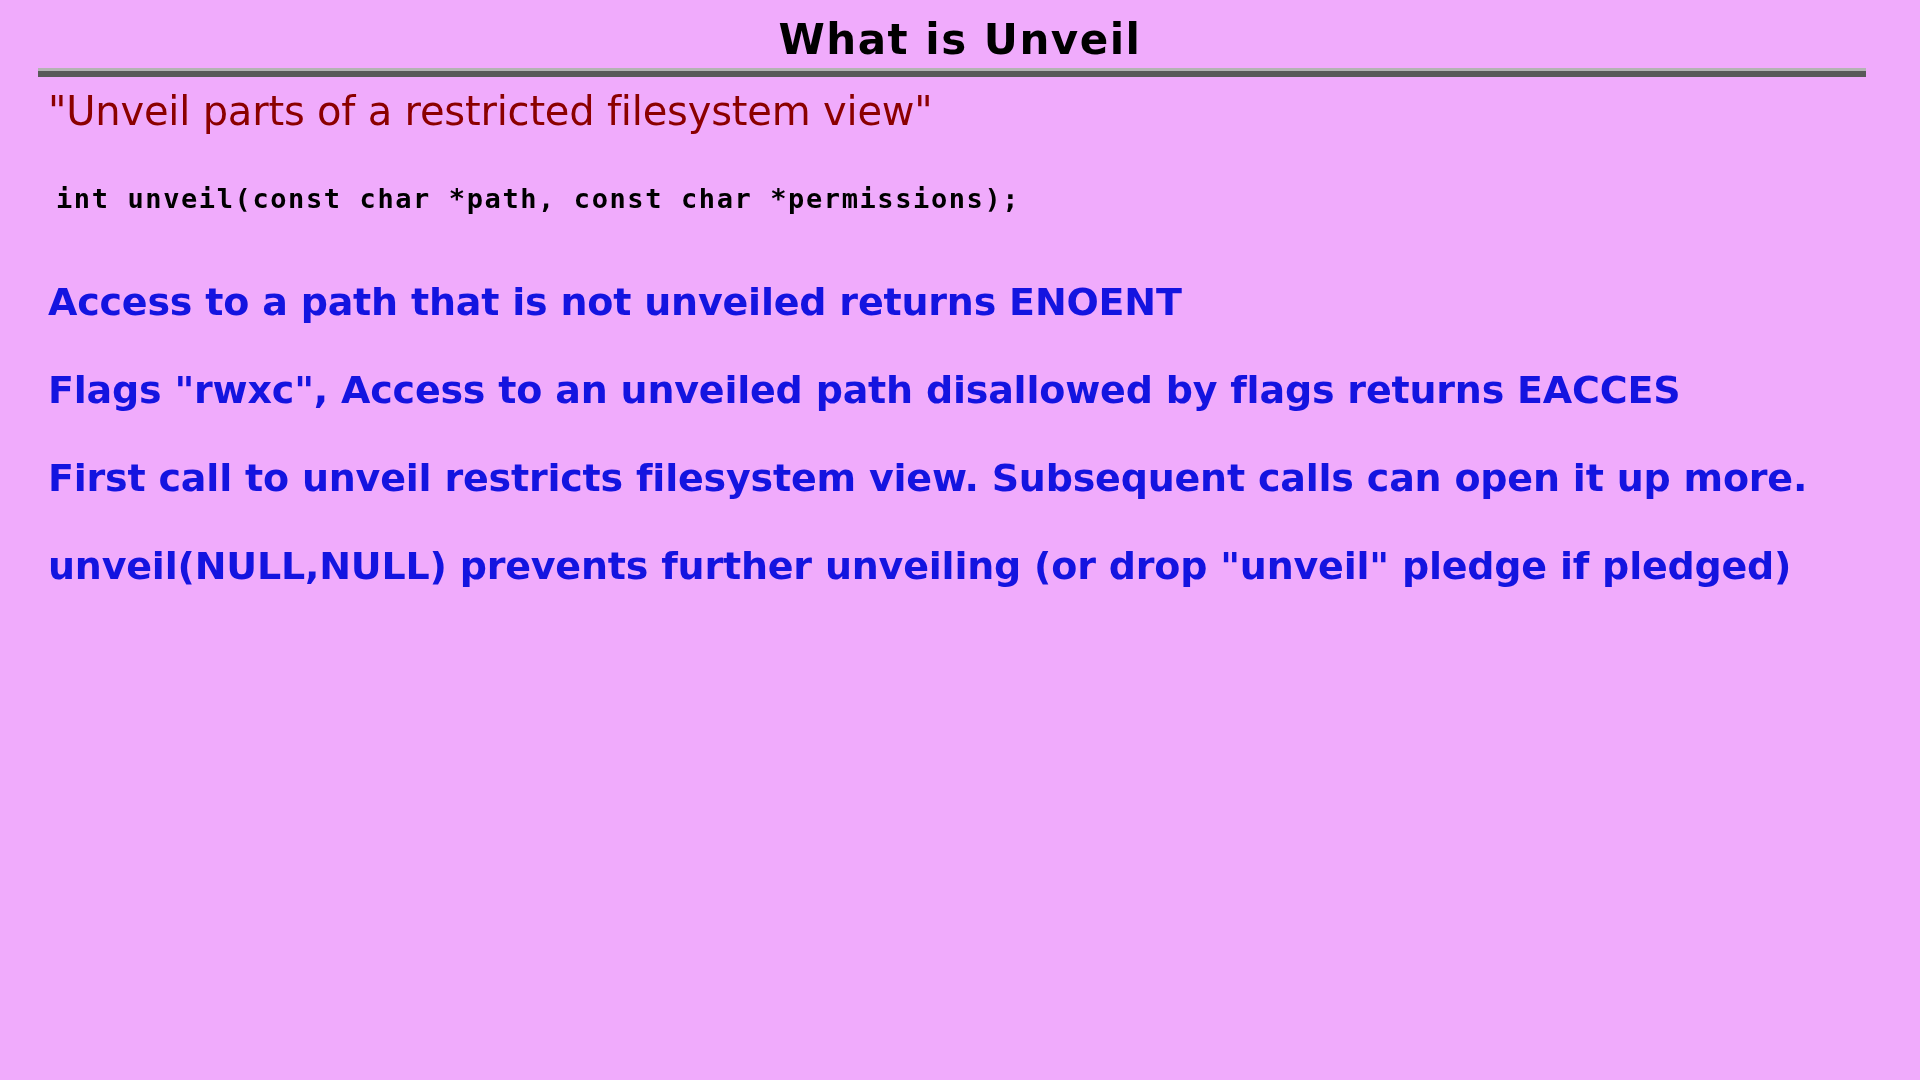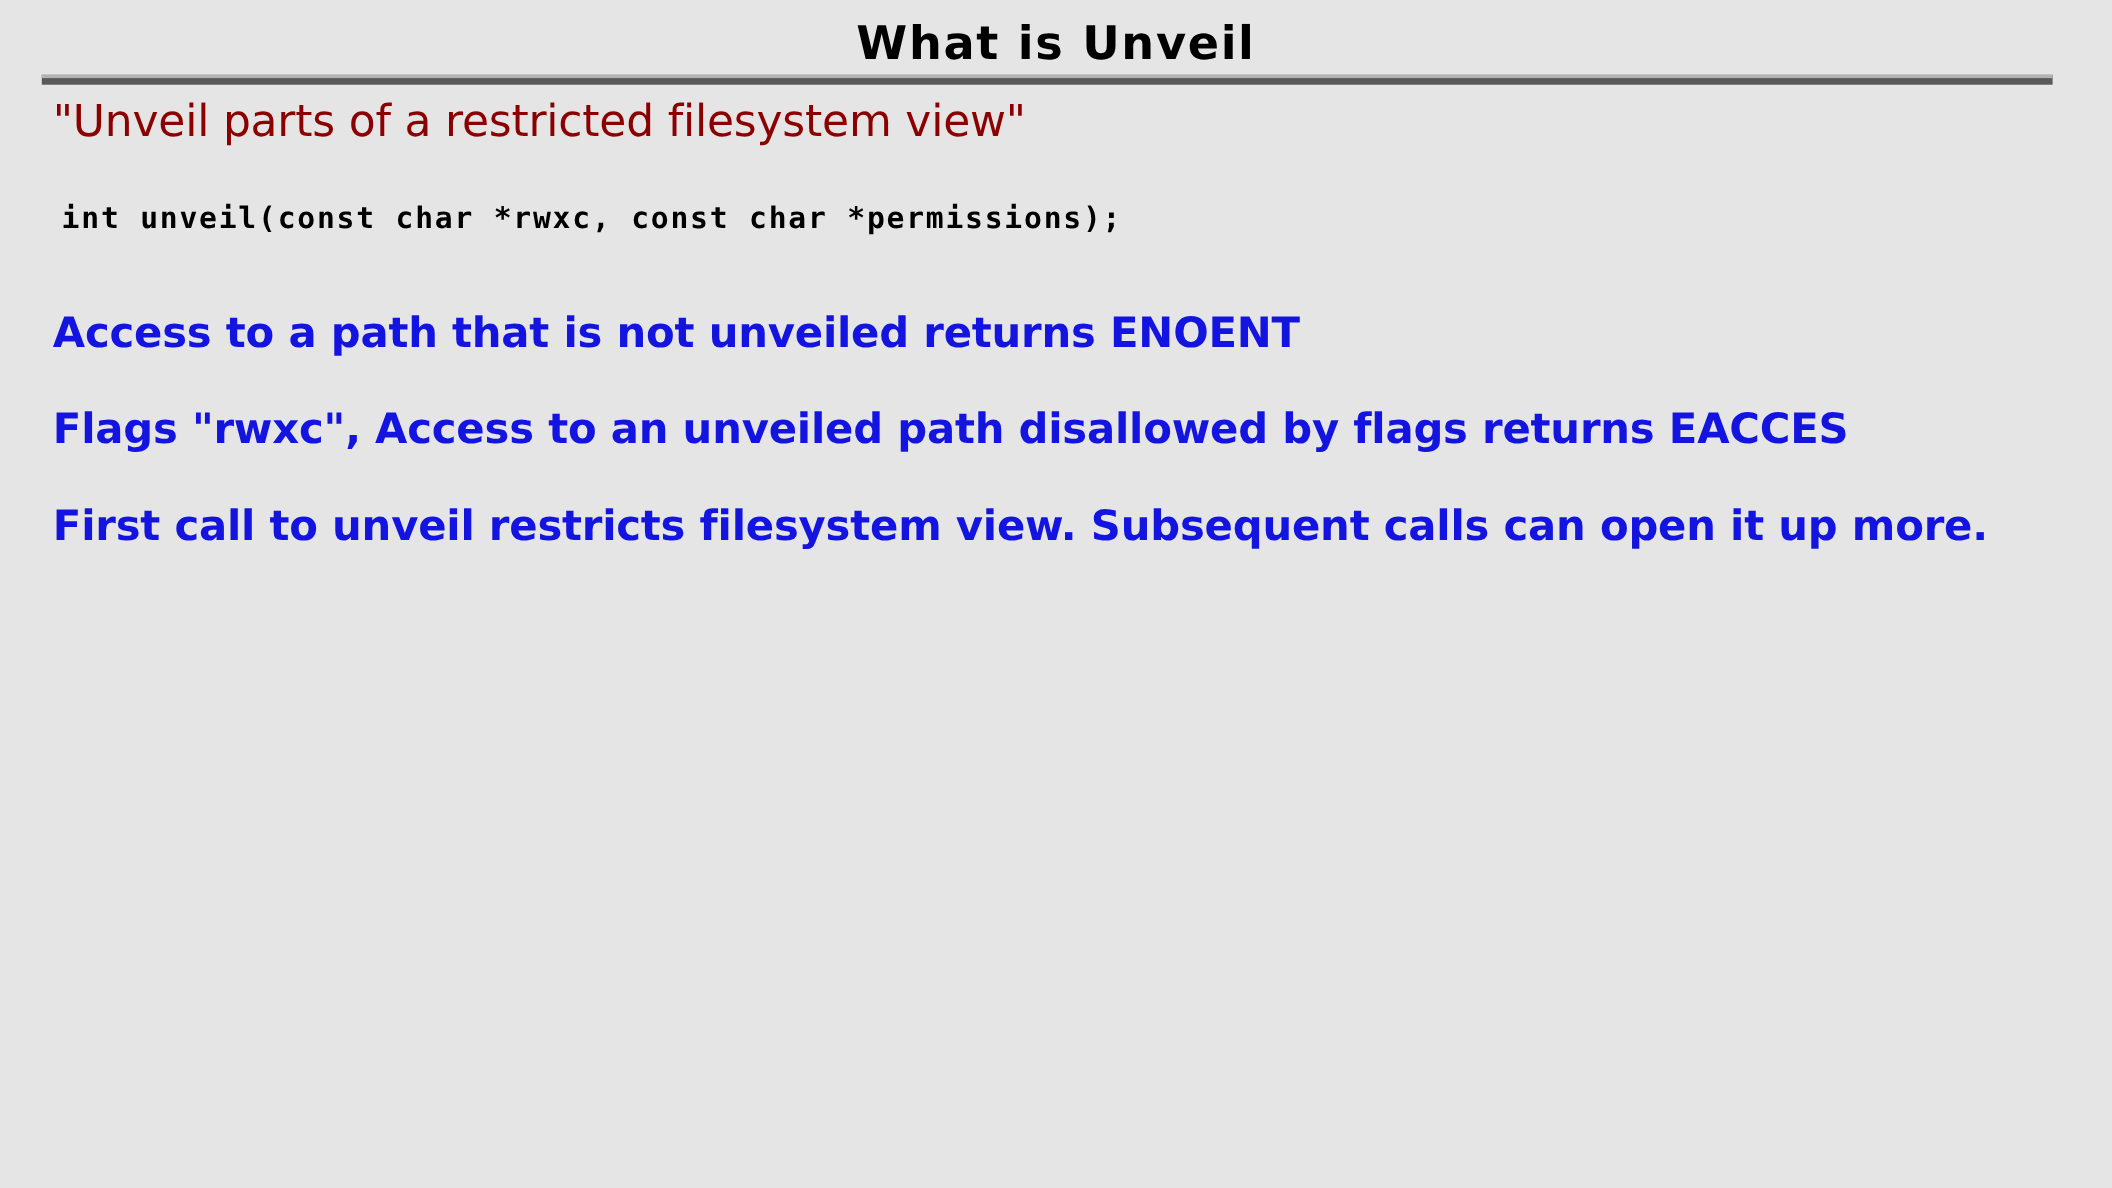--- a/index.html
+++ b/index.html
@@ -96,33 +96,34 @@
   }
 
   .line.bullet.b1 { top: 192px; }
   .line.bullet.b2 { top: 280px; }
   .line.bullet.b3 { top: 368px; }
   .line.bullet.b4 { top: 456px; }
 </style>
 </head>
 <body>
 
-<div class="slide" style="background: #e5e5e5;">
+<div class="slide" style="background: #f0abfc;">
 
   <div class="slide-title" style="color: rgb(0, 0, 0);">What is Unveil</div>
 
   <div class="title-rule" style="background: rgb(89, 89, 89); border-top-color: rgb(179, 179, 179);"></div>
 
   <div class="body-block">
 
     <div class="line headline" style="color: rgb(139, 0, 0);">"Unveil parts of a restricted filesystem view"</div>
 
-    <div class="line code" style="color: rgb(0, 0, 0);">int unveil(const char *rwxc, const char *permissions);</div>
+    <div class="line code" style="color: rgb(0, 0, 0);">int unveil(const char *path, const char *permissions);</div>
 
     <div class="line bullet b1" style="color: rgb(20, 20, 224);">Access to a path that is not unveiled returns ENOENT</div>
 
     <div class="line bullet b2" style="color: rgb(20, 20, 224);">Flags "rwxc", Access to an unveiled path disallowed by flags returns EACCES</div>
 
     <div class="line bullet b3" style="color: rgb(20, 20, 224);">First call to unveil restricts filesystem view. Subsequent calls can open it up more.</div>
 
+    <div class="line bullet b4" style="color: rgb(20, 20, 224);">unveil(NULL,NULL) prevents further unveiling (or drop "unveil" pledge if pledged)</div>
 
   </div>
 </div>
 
 </body></html>

